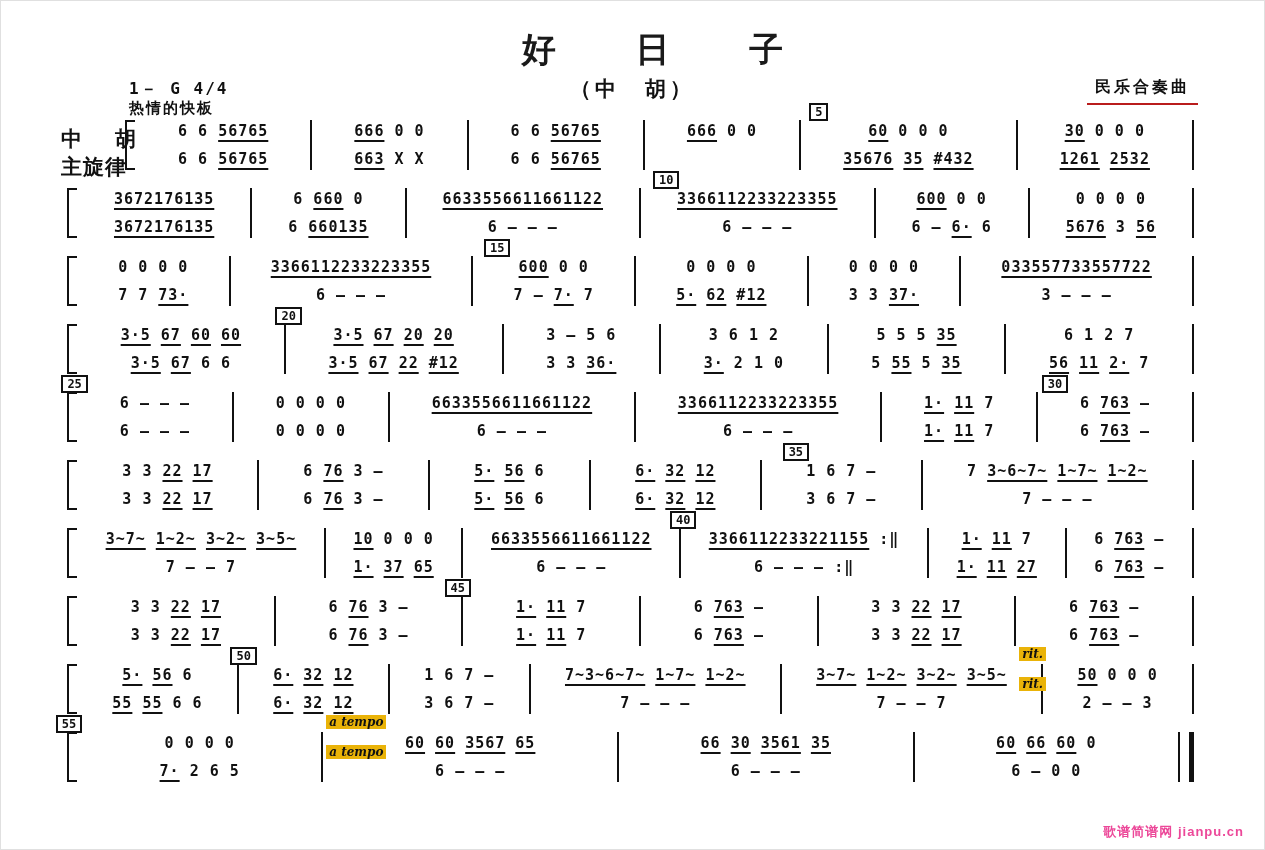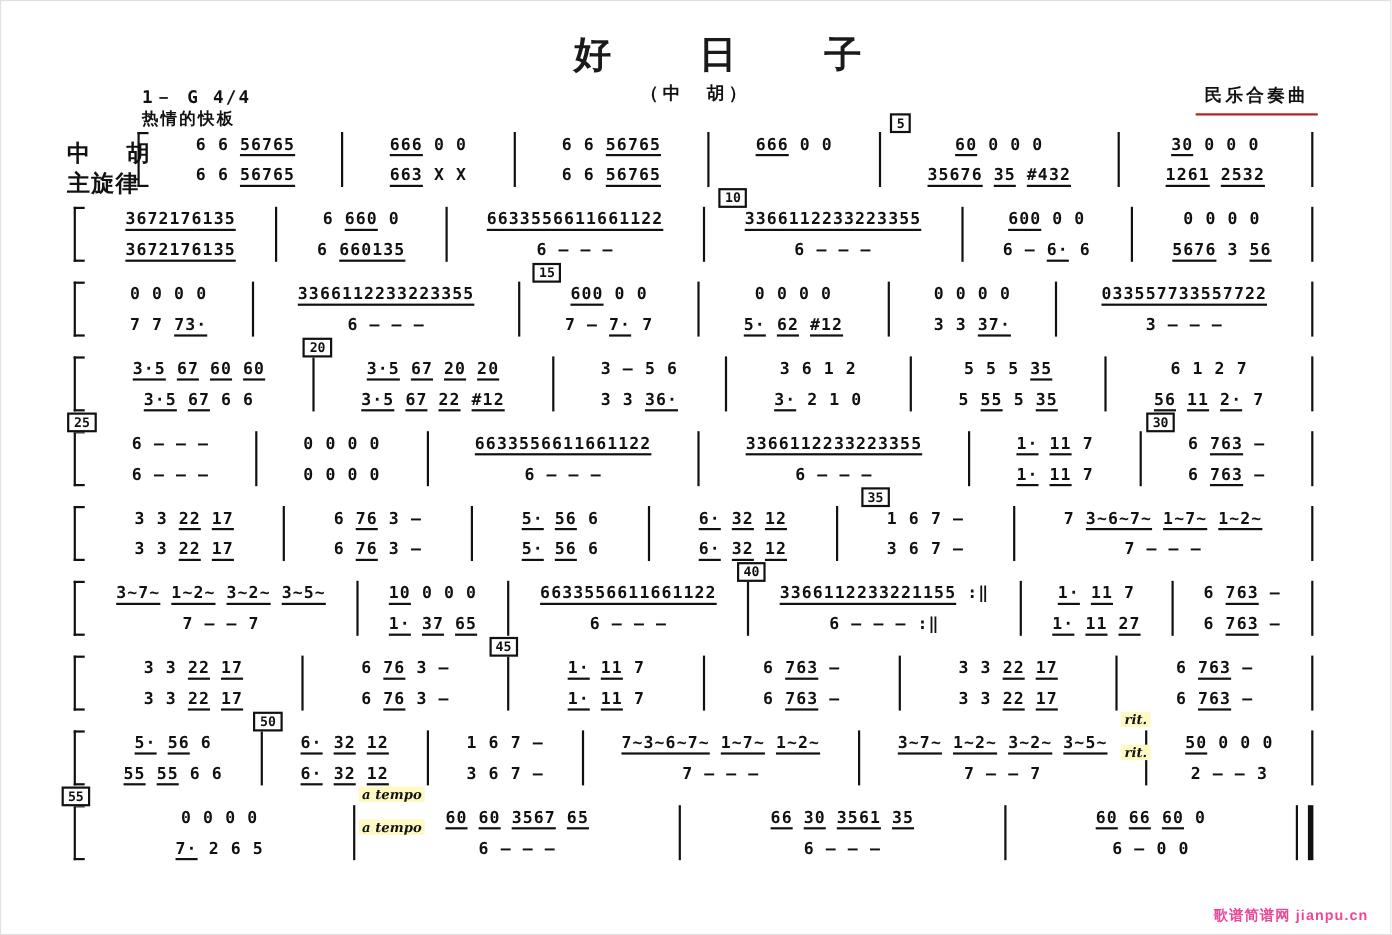--- a/index.html
+++ b/index.html
@@ -7,21 +7,21 @@
     position:relative; width:1265px; height:850px; background:#ffffff;
     border:1px solid #e0e0e0; box-sizing:border-box; overflow:hidden;
     font-family:"Liberation Sans", sans-serif; color:#111;
   }
   .title {
     text-align:center; margin-top:26px; padding-left:34px;
     font-family:"DejaVu Serif", serif; font-weight:bold; font-size:34px;
     letter-spacing:34px; color:#1a1a1a;margin-left:40px;
   }
   .subtitle {
-    text-align:center; margin-top:2px; font-weight:bold; font-size:16px;
+    text-align:center; margin-top:2px; font-weight:bold; font-size:21px;
     letter-spacing:4px;
   }
   .credit {
     position:absolute; right:66px; top:76px; font-weight:bold; font-size:16px;
     letter-spacing:3px; border-bottom:2px solid #b91c1c; padding:0 8px 5px 8px;
   }
   .keysig {
     position:absolute; left:128px; top:78px; font-weight:bold; font-size:16px;
     font-family:"DejaVu Sans Mono", monospace; letter-spacing:2px;
   }
@@ -51,21 +51,21 @@
     width:9px; background:transparent;
     border-left:2px solid #111; border-right:5px solid #111;
   }
   .bm { text-decoration:underline; text-decoration-thickness:1.8px; text-underline-offset:4px; }
   .mnum {
     position:absolute; top:-14px; z-index:3; background:#fff;
     border:2px solid #111; padding:0 4px; line-height:14px;
     font-family:"DejaVu Sans Mono", monospace; font-weight:bold; font-size:12px;
   }
   .ann {
-    position:absolute; z-index:3; background:#fef9c3; padding:0 3px;
+    position:absolute; z-index:3; background:#eab308; padding:0 3px;
     font-family:"DejaVu Serif", serif; font-style:italic; font-weight:bold; font-size:12px;
   }
   .ann.upper { top:-14px; }
   .ann.lower { top:16px; }
   .watermark {
     position:absolute; right:20px; bottom:8px; font-size:13px; letter-spacing:1px;
     color:#ec4899; font-weight:bold;
   }
 </style>
 </head>

